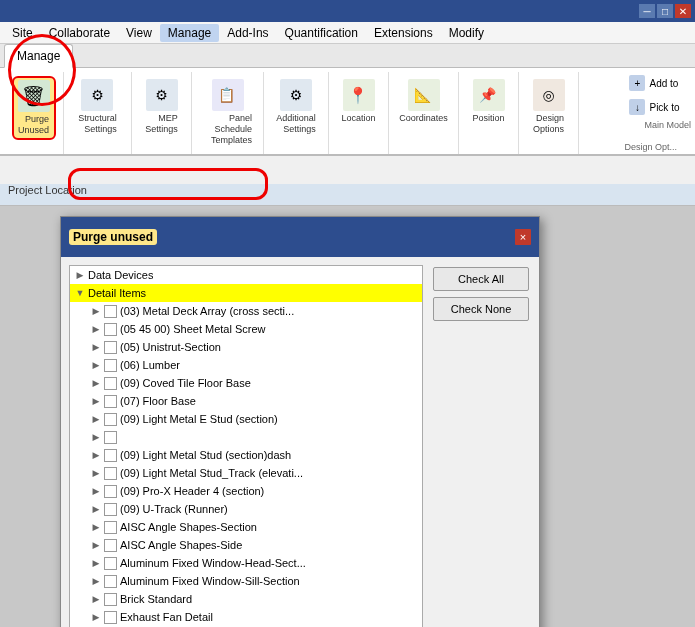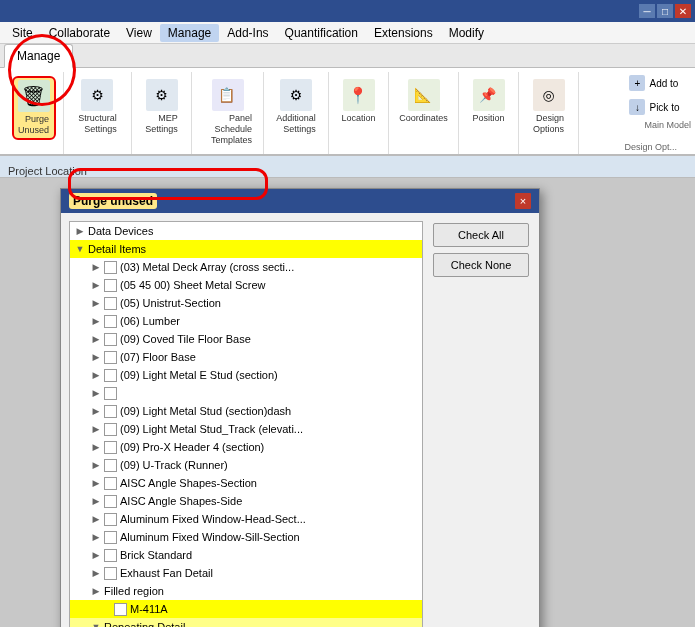--- a/index.html
+++ b/index.html
@@ -155,24 +155,25 @@
       display: flex; align-items: center; justify-content: center;
       font-size: 10px;
     }
 
     
     .project-location-bar {
       background: #d8e4f0;
       border-bottom: 1px solid #bbb;
       height: 22px;
       display: flex;
-      align-items: flex-end;
+      align-items: flex-start;
       padding: 0 8px;
       font-size: 11px;
       color: #333;
+      margin-top: 28px;
     }
 
     
     .main-area {
       background: #c8c8c8;
       position: relative;
       flex: 1;
       height: calc(627px - 22px - 22px - 24px - 88px - 22px);
     }
 
@@ -183,21 +184,21 @@
       left: 60px;
       width: 480px;
       background: #f0f0f0;
       border: 1px solid #888;
       box-shadow: 3px 3px 10px rgba(0,0,0,0.4);
       z-index: 100;
     }
     .dialog-titlebar {
       background: #2d4d8e;
       color: white;
-      height: 24px;
+      height: 40px;
       display: flex;
       align-items: center;
       padding: 0 8px;
       font-size: 12px;
       font-weight: bold;
       justify-content: space-between;
     }
     .dialog-close-btn {
       width: 16px; height: 16px;
       background: #c0392b;

